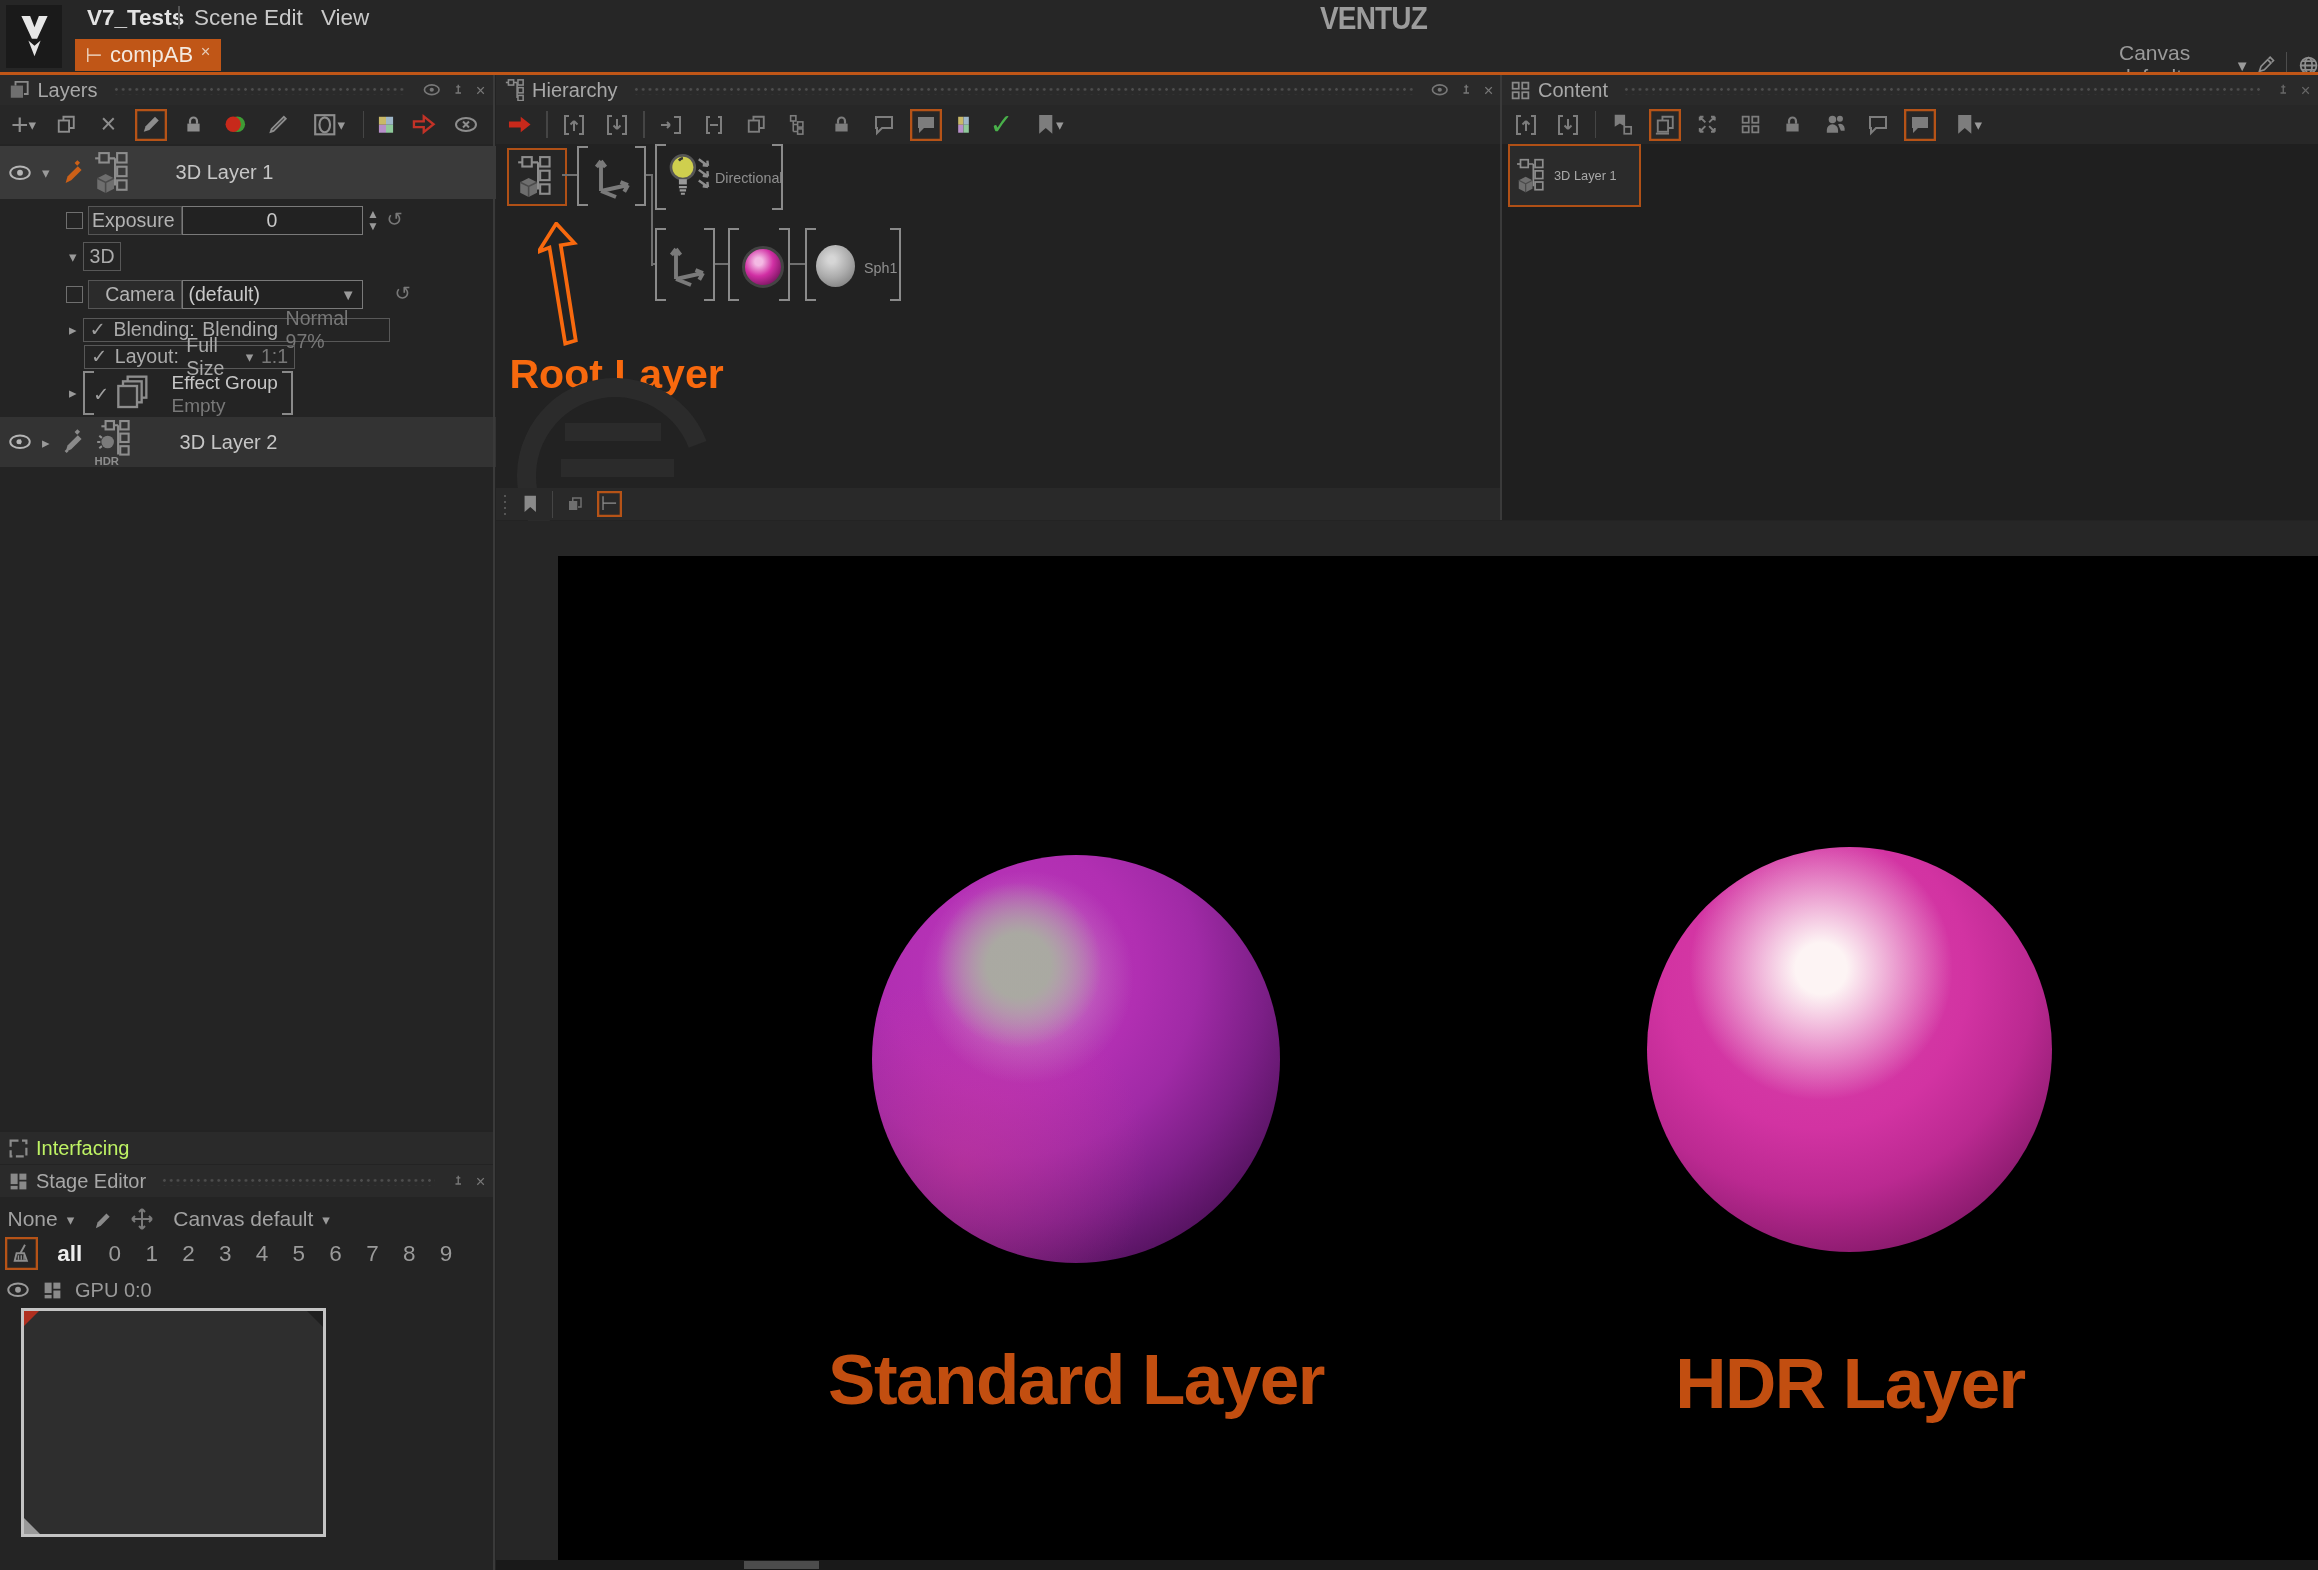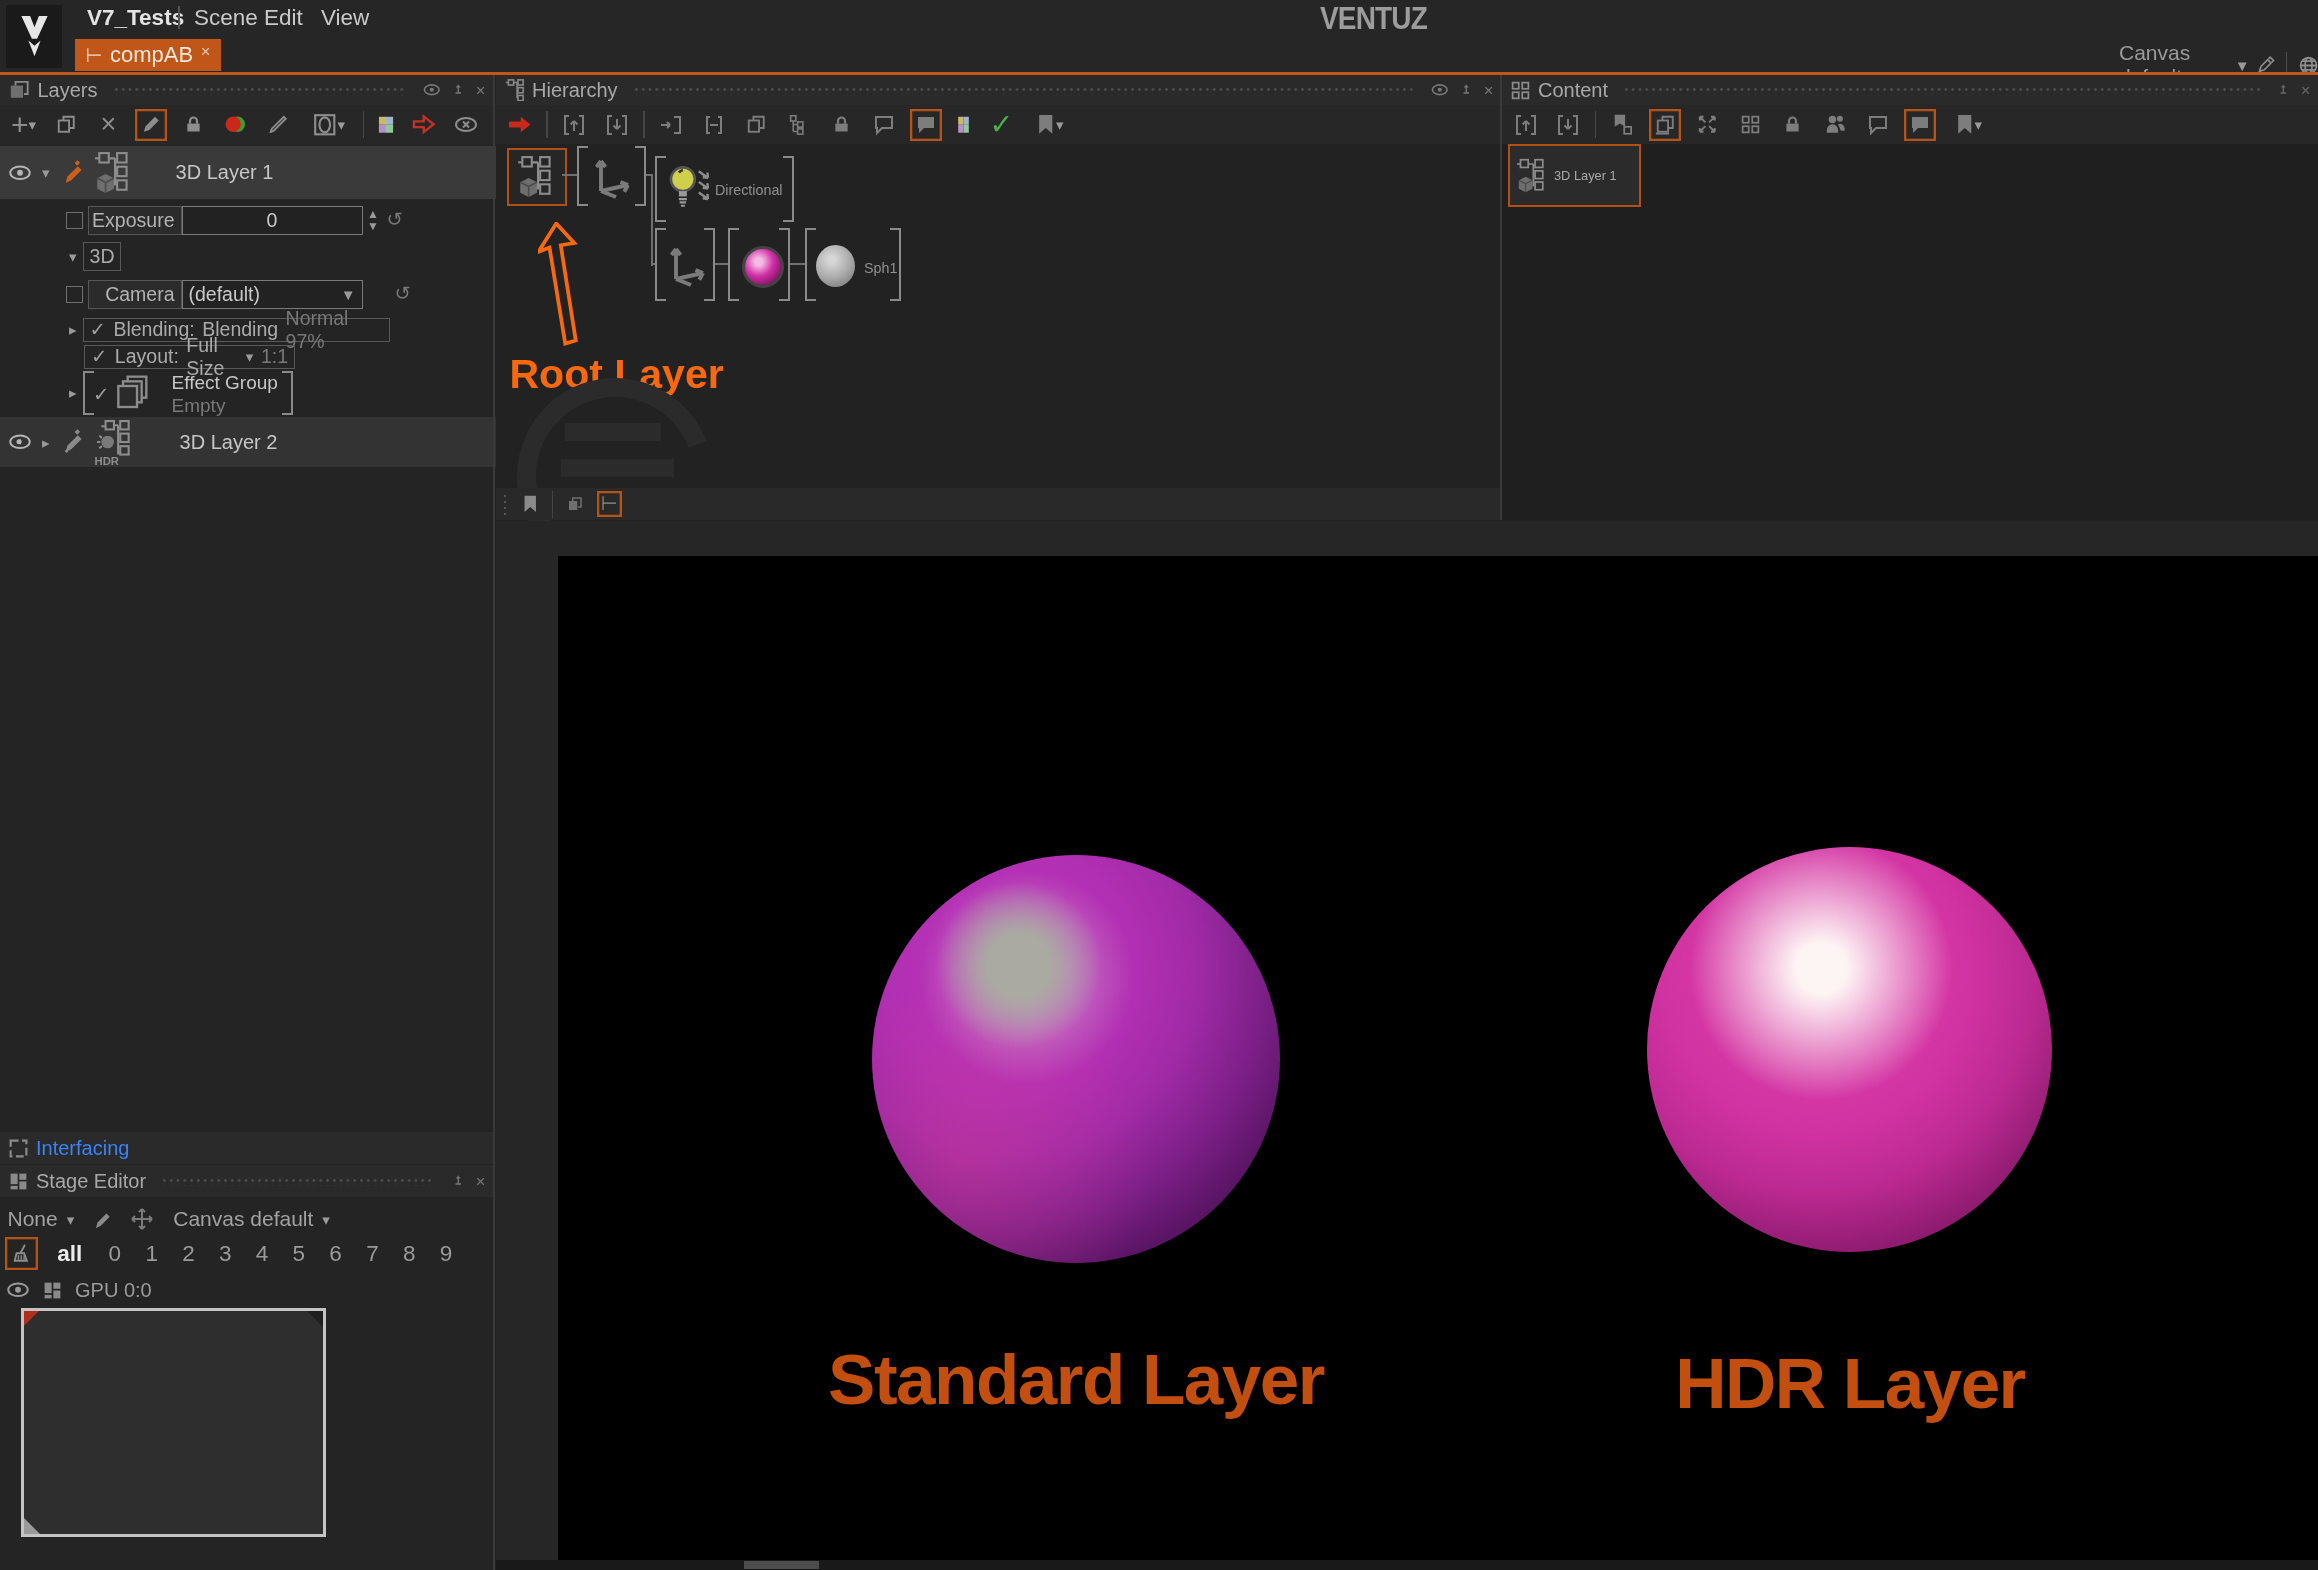--- a/index.html
+++ b/index.html
@@ -336,21 +336,21 @@
         <span class="treetxt" style="margin-left:32px">3D Layer 2</span>
       </div>
     </div>
   </div>
 
   <div class="panel" style="left:0;top:1132px;width:493px;height:32px">
     <div class="phead" style="height:32px">
       <svg width="21" height="21" viewBox="0 0 24 24">
           <rect x="3" y="3" width="18" height="18" stroke="#8a8a8a" stroke-width="2.5" fill="none" stroke-dasharray="9 4"></rect>
         </svg>
-      <span class="ptitle" style="color:#3b82f6">Interfacing</span>
+      <span class="ptitle" style="color:#bef264">Interfacing</span>
     </div>
   </div>
 
   <div class="panel" style="left:0;top:1165px;width:493px;height:405px">
     <div class="phead" style="height:32px">
       <svg width="21" height="21" viewBox="0 0 24 24">
           <rect x="3" y="3" width="8" height="12" fill="#8a8a8a"></rect>
           <rect x="13" y="3" width="8" height="7" fill="#8a8a8a"></rect>
           <rect x="13" y="12" width="8" height="9" fill="#8a8a8a"></rect>
           <rect x="3" y="17" width="8" height="4" fill="#8a8a8a"></rect>
@@ -551,21 +551,21 @@
         <span class="brk brkL" style="left:0"></span><span class="brk brkR" style="right:0"></span>
         <svg width="45" height="48" viewBox="0 0 30 32" style="margin:6px 0 0 12px">
           <g stroke="#7a7a7a" stroke-width="2.6" fill="none">
               <path d="M8 26V6M8 6l-3 4M8 6l3 4"></path>
               <path d="M8 26l18-4M26 22l-5-2M26 22l-2.5 4.5"></path>
               <path d="M8 26l10 4"></path>
             </g>
         </svg>
       </div>
 
-      <div class="node" style="left:159px;top:12px;width:139px;height:66px">
+      <div class="node" style="left:159px;top:0;width:128px;height:66px">
         <span class="brk brkL" style="left:0"></span>
           <span class="brk brkR" style="right:0"></span>
         <svg width="45" height="53" viewBox="0 0 34 38" style="position:absolute;left:12px;top:6px">
           <circle cx="12" cy="12" r="9" fill="#cfcf4e" stroke="#555" stroke-width="2"></circle>
           <path d="M9 7a5 5 0 0 1 3-2" stroke="#333" stroke-width="2" fill="none"></path>
           <rect x="9" y="21" width="6" height="4" fill="#999"></rect>
             <path d="M9 27h6M9.6 29.5h4.8M10.5 32h3" stroke="#999" stroke-width="1.6"></path>
           <g stroke="#8d8d8d" stroke-width="1.8" fill="none">
               <path d="M24 6l7 5M31 11l-4-.5M31 11l-.5-4"></path>
               <path d="M24 14l7 5M31 19l-4-.5M31 19l-.5-4"></path>

